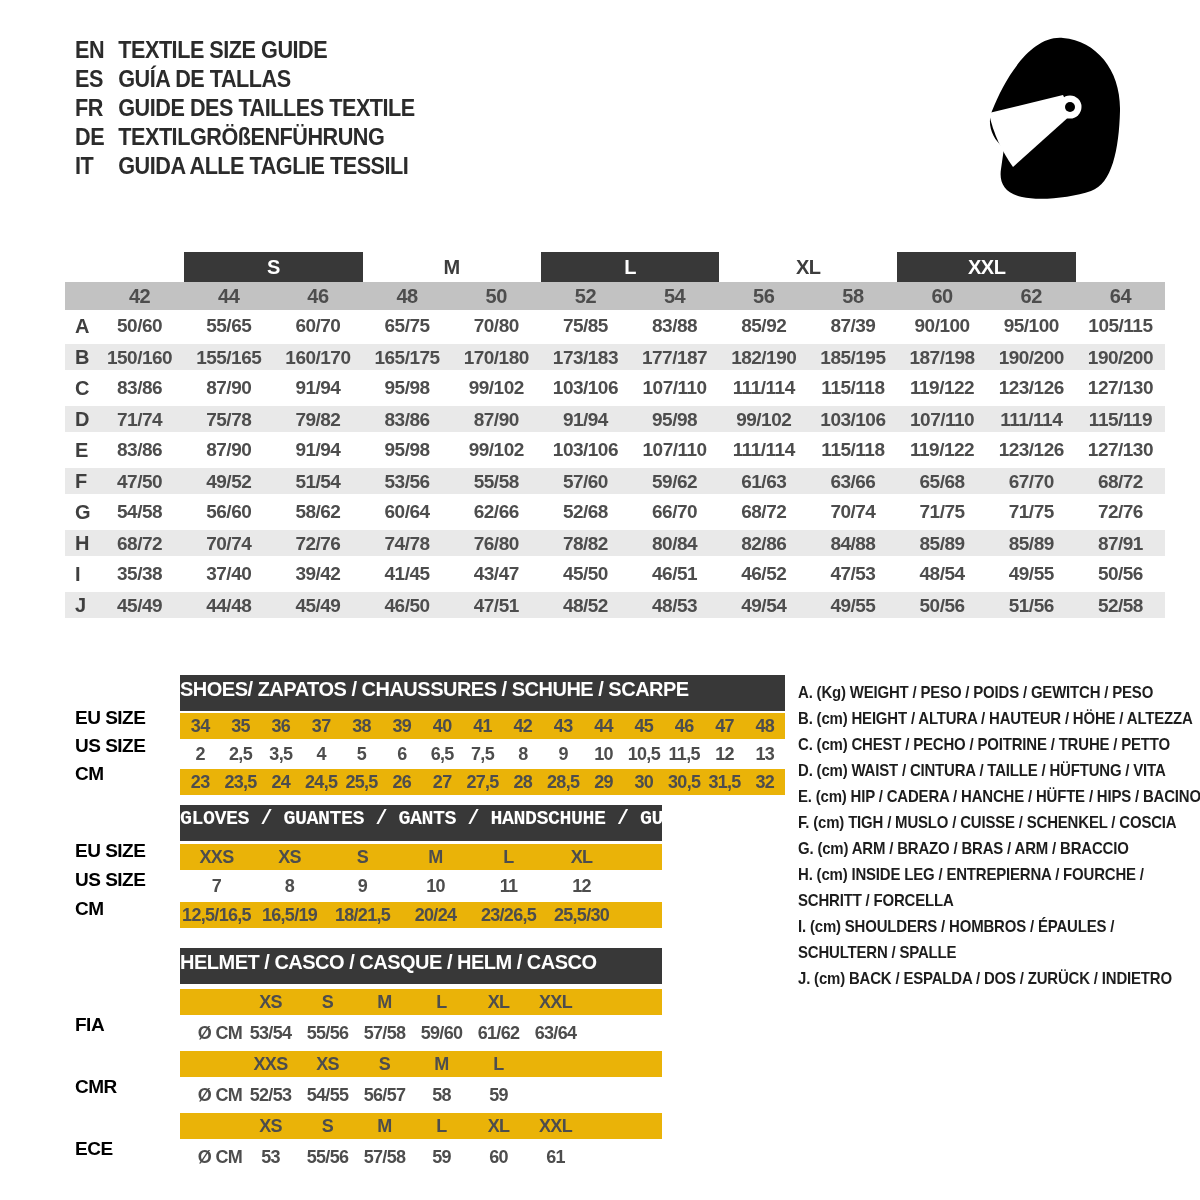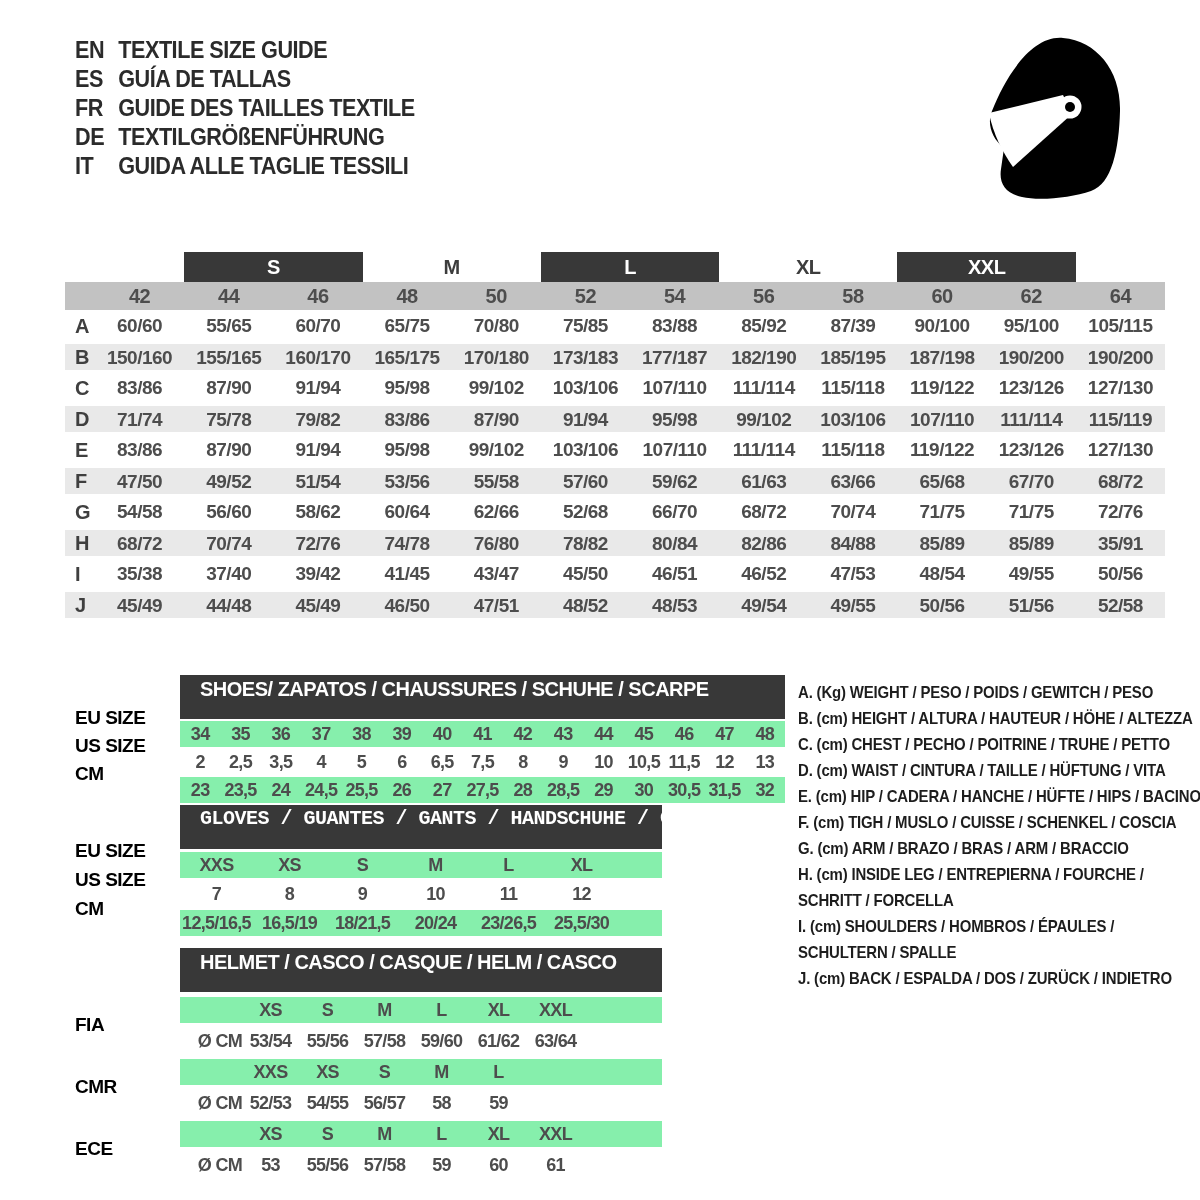--- a/index.html
+++ b/index.html
@@ -24,24 +24,24 @@
   .cell{text-align:center;font-size:19px;color:#4d4d4d;letter-spacing:-0.5px;line-height:1;}
   .num-row .cell{font-size:20px;}
   .data-row{height:31px;box-sizing:border-box;}
   .data-row.alt{background:#e9e9e9;background-clip:padding-box;border-top:3px solid #fff;border-bottom:2px solid #fff;}
   .cell.letter{text-align:left;padding-left:10px;font-size:20px;color:#3f3f3f;}
   
   .subtable{position:absolute;left:180px;}
   .subtable.shoes{top:675px;width:605px;}
   .subtable.gloves{top:805px;width:482px;}
   .subtable.helmet{top:948px;width:482px;}
-  .title-bar{height:44px;line-height:28px;background:#383838;color:#fff;font-size:20px;
-    padding-left:20px;letter-spacing:-0.5px;white-space:nowrap;box-sizing:border-box;}
+  .title-bar{height:36px;line-height:28px;background:#383838;color:#fff;font-size:20px;
+    padding-left:0;letter-spacing:-0.5px;white-space:nowrap;box-sizing:border-box;}
   .srow{display:grid;height:26px;align-items:center;box-sizing:border-box;}
-  .srow.band{background:#86efac;}
+  .srow.band{background:#eab308;}
   .srow .cell{font-size:18px;letter-spacing:-0.7px;}
   .shoes .srow{grid-template-columns:repeat(15,1fr);margin-top:2px;}
   .gloves .srow{grid-template-columns:repeat(6,73px);margin-top:3px;}
   .gloves .title-bar{margin-bottom:1px;font-family:Liberation Mono, monospace;}
   .helmet .srow{grid-template-columns:56px repeat(6,57px);padding-left:6px;margin-top:5px;}
   .helmet .srow .cell.unit{text-align:right;}
   
   .side-label{position:absolute;left:75px;height:26px;line-height:26px;font-size:19px;color:#000000;letter-spacing:-0.5px;white-space:nowrap;}
   .lbl-sh-eu{top:705px}.lbl-sh-us{top:733px}.lbl-sh-cm{top:761px}
   .lbl-gl-eu{top:838px}.lbl-gl-us{top:867px}.lbl-gl-cm{top:896px}
@@ -104,21 +104,21 @@
         <div class="cell">54</div>
         <div class="cell">56</div>
         <div class="cell">58</div>
         <div class="cell">60</div>
         <div class="cell">62</div>
         <div class="cell">64</div>
       </div>
     <div id="dataRows">
         <div class="m-grid data-row">
           <div class="cell letter">A</div>
-          <div class="cell">60/60</div>
+          <div class="cell">50/60</div>
           <div class="cell">55/65</div>
           <div class="cell">60/70</div>
           <div class="cell">65/75</div>
           <div class="cell">70/80</div>
           <div class="cell">75/85</div>
           <div class="cell">83/88</div>
           <div class="cell">85/92</div>
           <div class="cell">87/39</div>
           <div class="cell">90/100</div>
           <div class="cell">95/100</div>
@@ -220,21 +220,21 @@
           <div class="cell">70/74</div>
           <div class="cell">72/76</div>
           <div class="cell">74/78</div>
           <div class="cell">76/80</div>
           <div class="cell">78/82</div>
           <div class="cell">80/84</div>
           <div class="cell">82/86</div>
           <div class="cell">84/88</div>
           <div class="cell">85/89</div>
           <div class="cell">85/89</div>
-          <div class="cell">35/91</div>
+          <div class="cell">87/91</div>
         </div>
         <div class="m-grid data-row">
           <div class="cell letter">I</div>
           <div class="cell">35/38</div>
           <div class="cell">37/40</div>
           <div class="cell">39/42</div>
           <div class="cell">41/45</div>
           <div class="cell">43/47</div>
           <div class="cell">45/50</div>
           <div class="cell">46/51</div>

